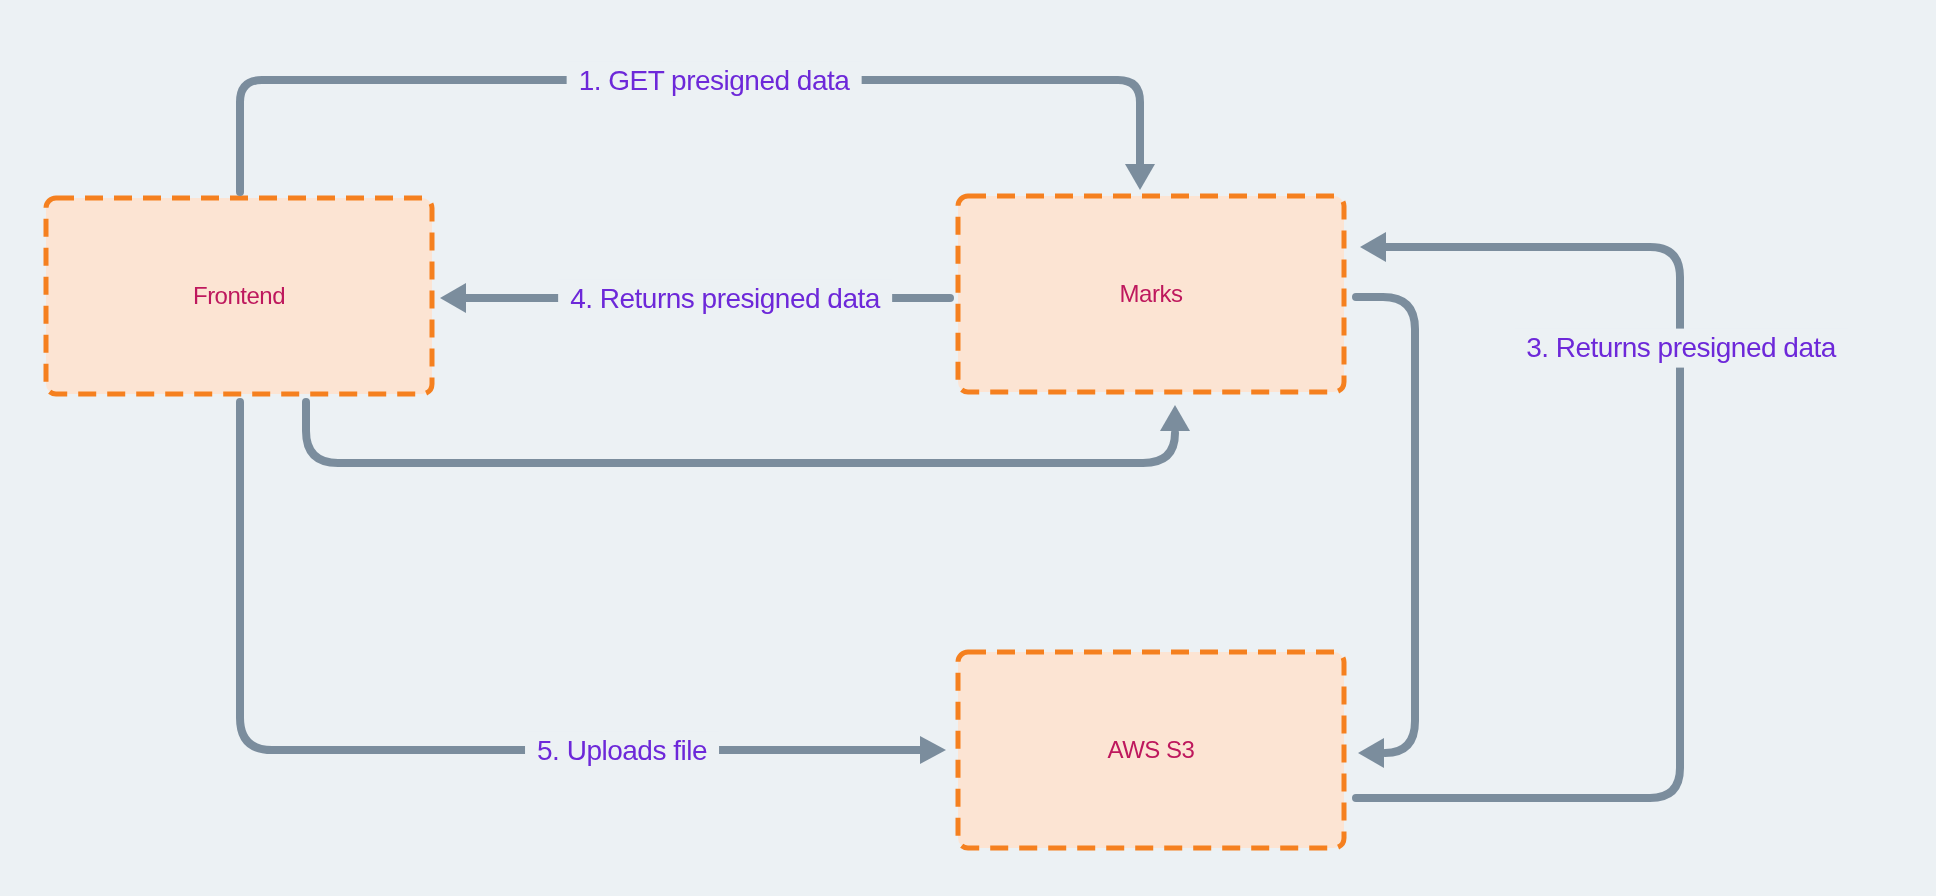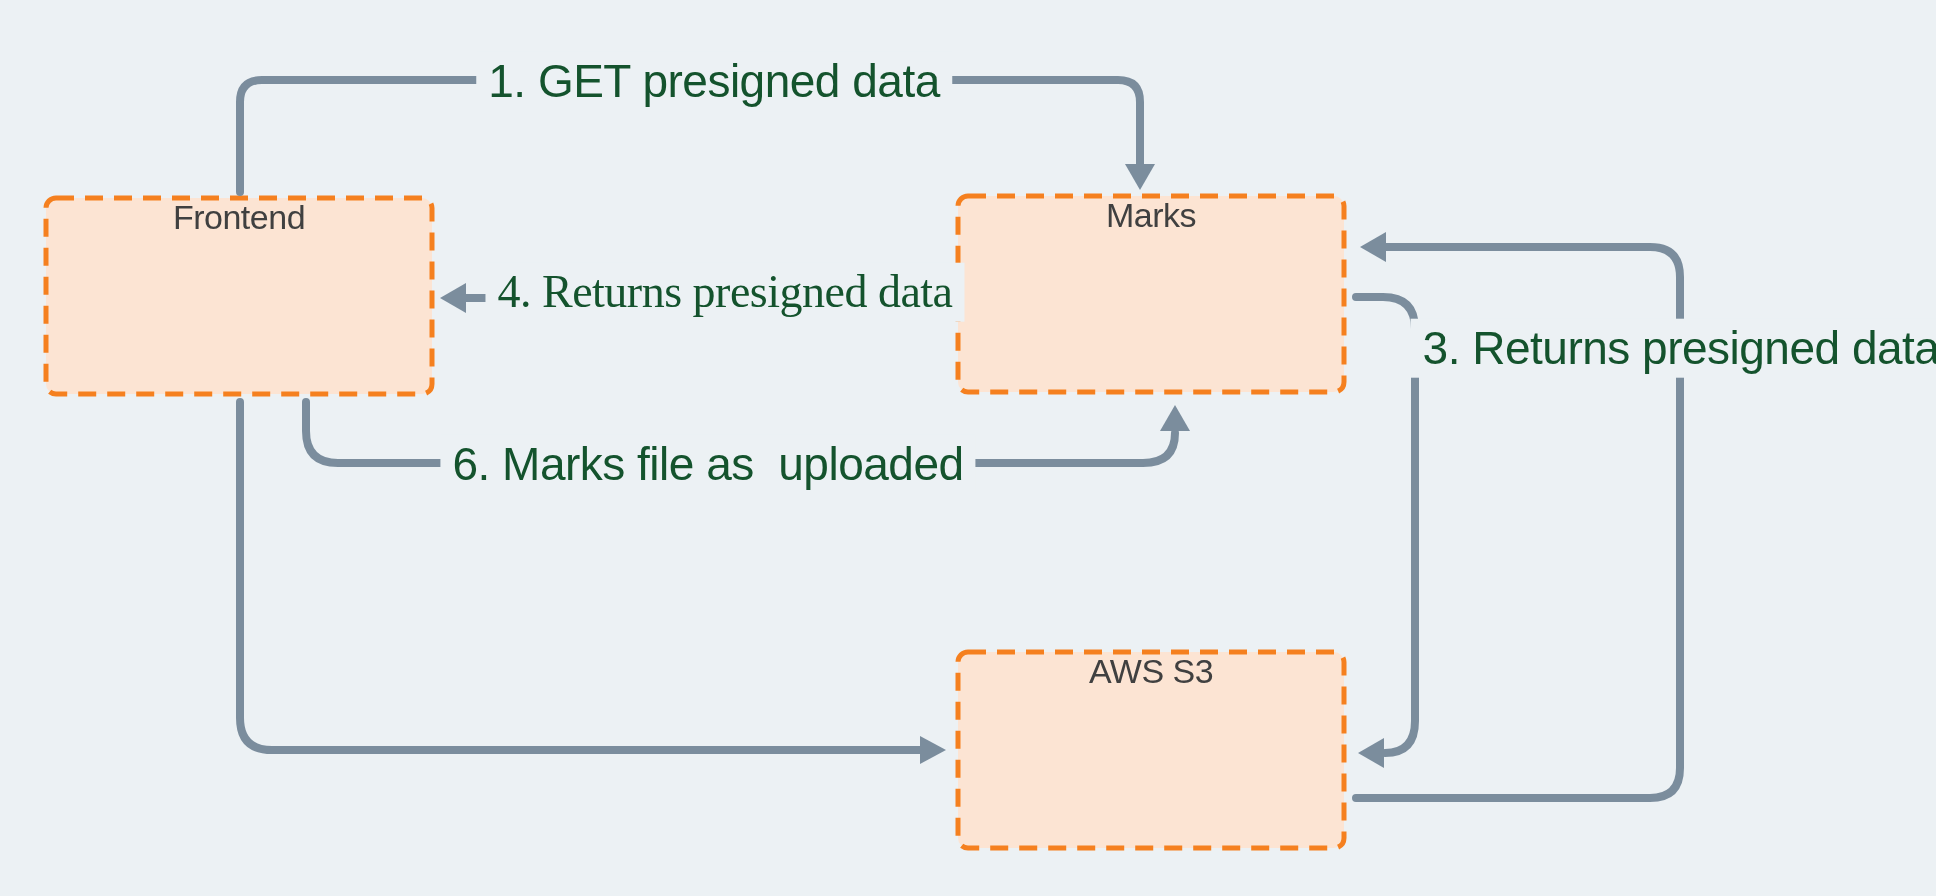--- a/index.html
+++ b/index.html
@@ -26,31 +26,31 @@
     fill: none;
     stroke: #7b8d9d;
     stroke-width: 8;
     stroke-linecap: round;
   }
   .edge-head { fill: #7b8d9d; }
 
   .node {
     position: absolute;
     width: 386px; height: 196px;
-    display: flex; align-items: flex-start; justify-content: center;
-    color: #404040;
-    font-size: 34px;
+    display: flex; align-items: center; justify-content: center;
+    color: #be185d;
+    font-size: 24px;
     letter-spacing: -0.5px;
   }
   .edge-label {
     position: absolute;
     transform: translate(-50%, -50%);
     background: #ecf1f4;
-    color: #14532d;
-    font-size: 46px;
+    color: #6d28d9;
+    font-size: 28px;
     letter-spacing: -0.5px;
     padding: 4px 12px;
     white-space: pre;
     line-height: 1.1;
   }
 </style>
 </head>
 <body>
 
 <div class="stage">
@@ -85,16 +85,16 @@
   </div>
   <div class="node" style="left:958px; top:196px;">
     <span>Marks</span>
   </div>
   <div class="node" style="left:958px; top:652px;">
     <span>AWS S3</span>
   </div>
 
   <div class="edge-label" style="left:714px; top:81px;">1. GET presigned data</div>
   <div class="edge-label" style="left:1681px; top:348px;">3. Returns presigned data</div>
-  <div class="edge-label" style="left:725px; top:292px;font-family:Liberation Serif, serif;">4. Returns presigned data</div>
-  <div class="edge-label" style="left:708px; top:464px;">6. Marks file as  uploaded</div>
+  <div class="edge-label" style="left:725px; top:299px;">4. Returns presigned data</div>
+  <div class="edge-label" style="left:622px; top:751px;">5. Uploads file</div>
 
 </div>
 
 </body></html>

